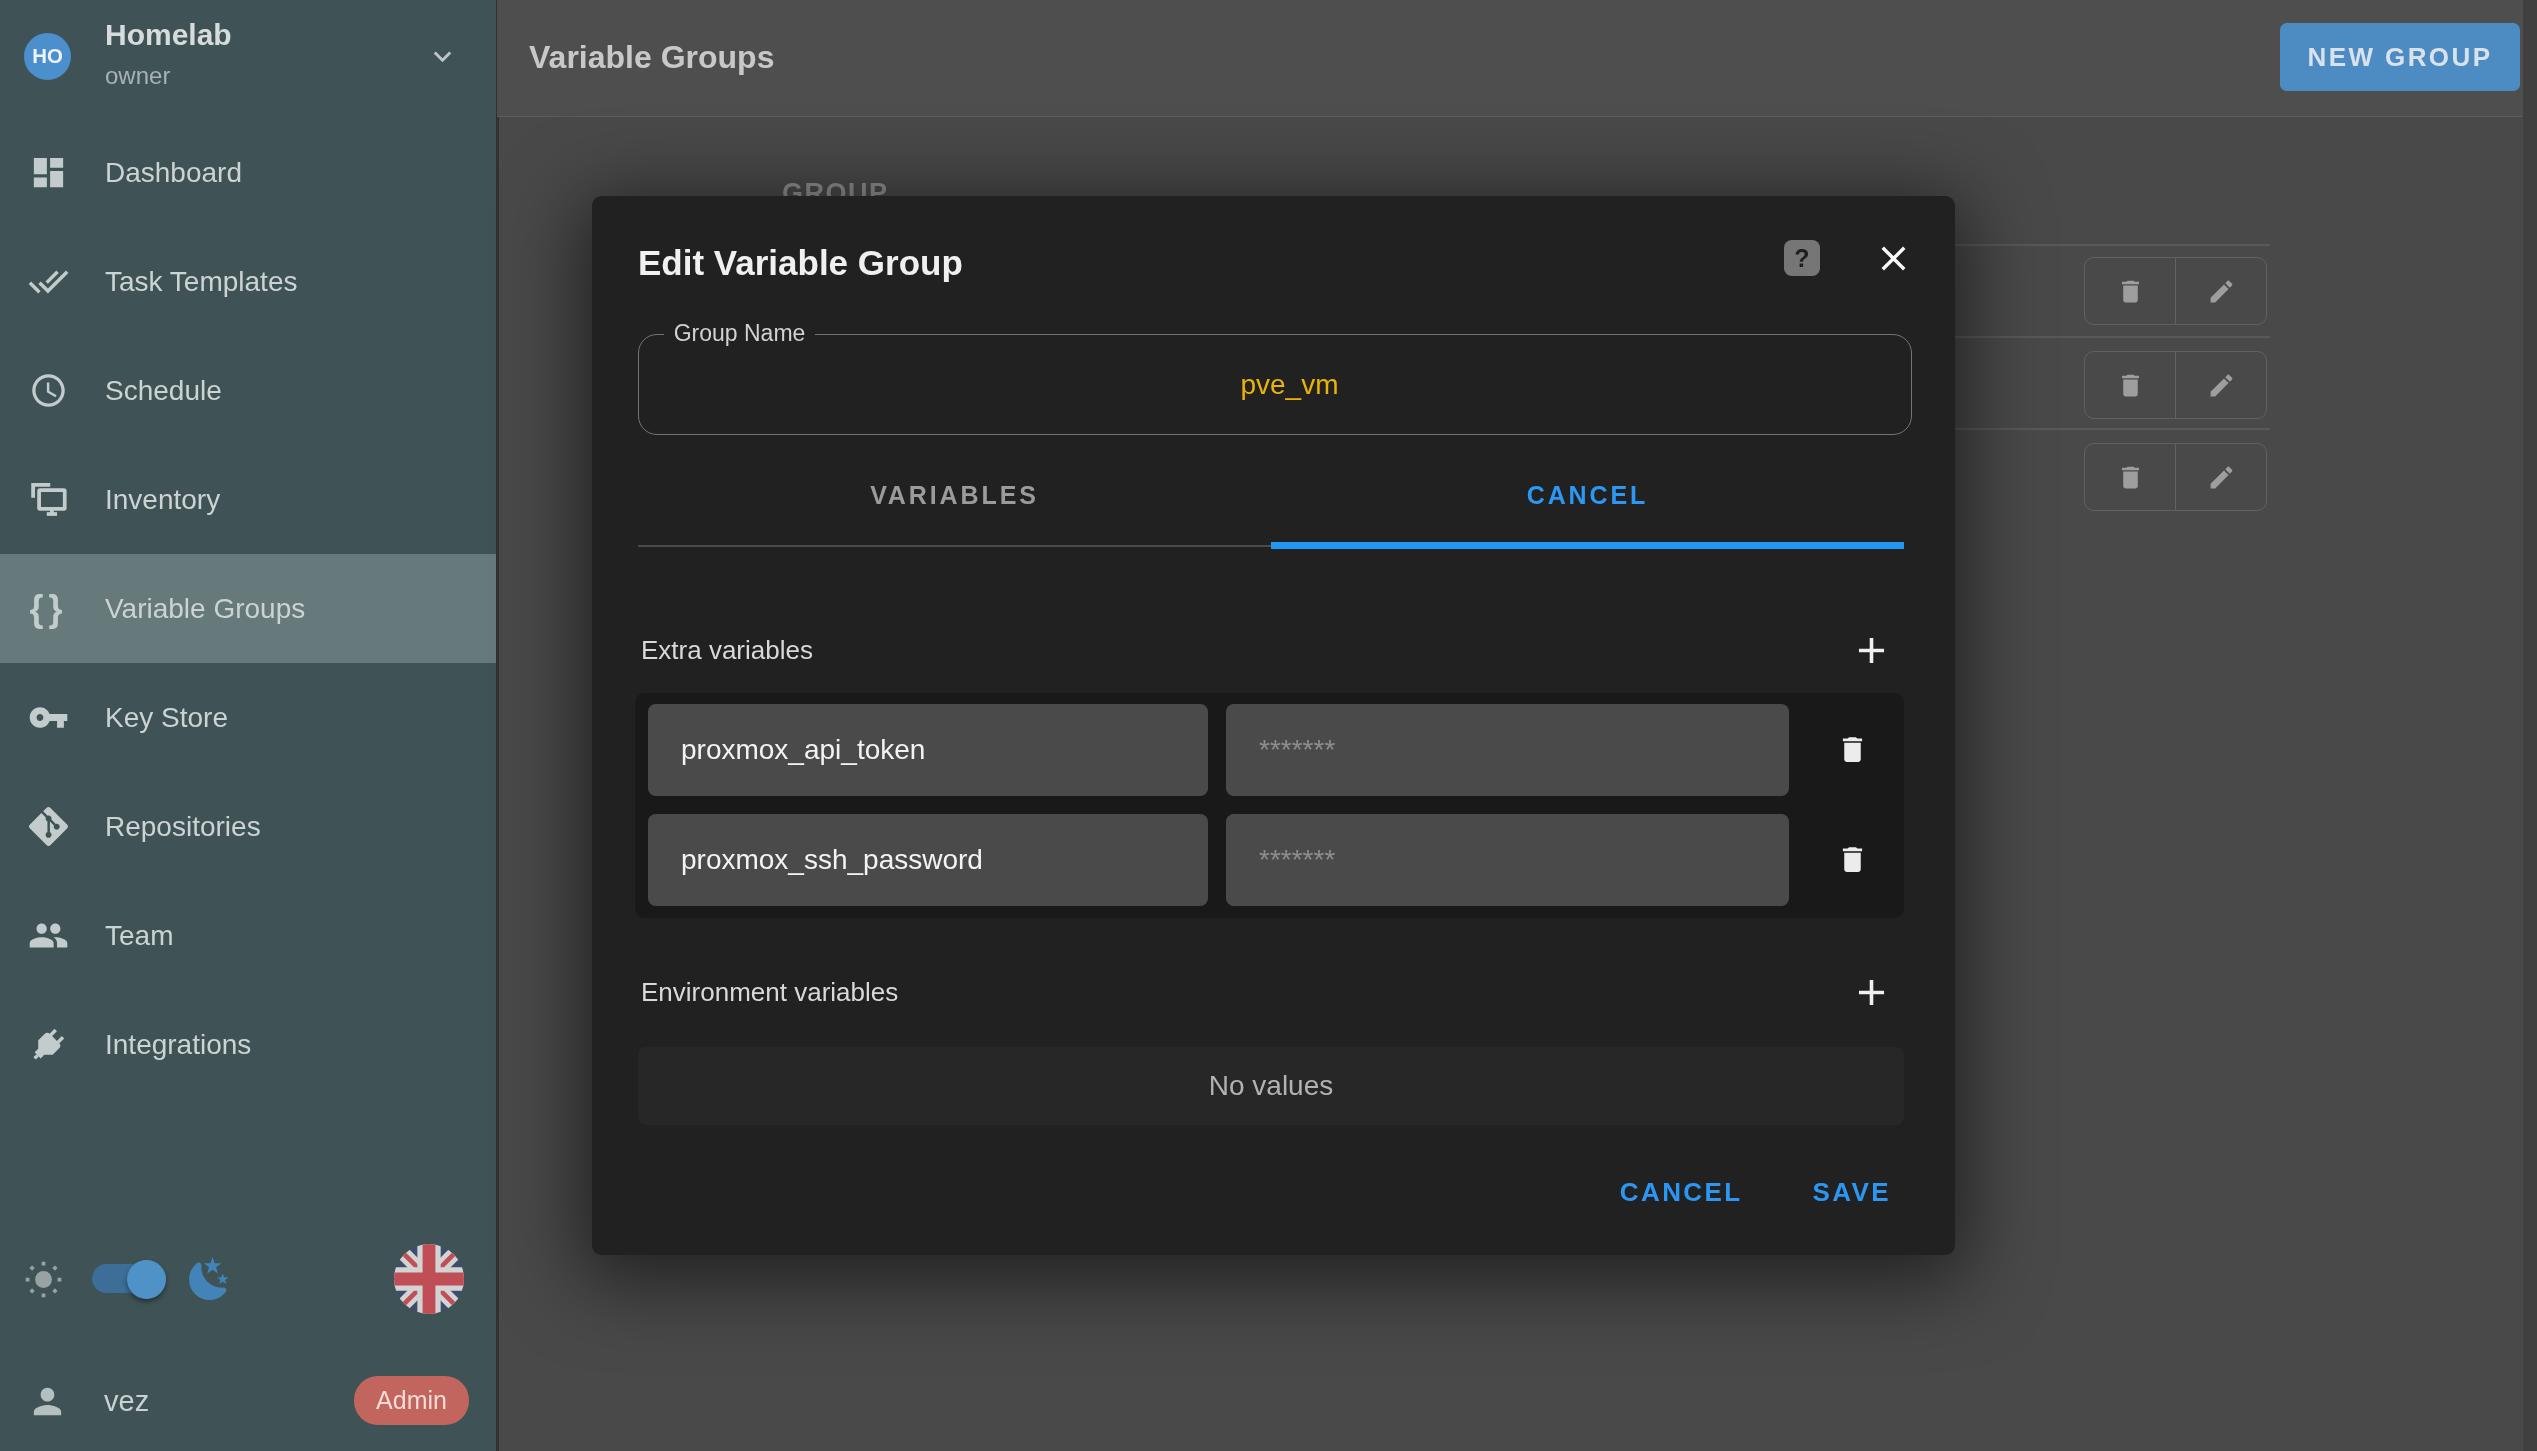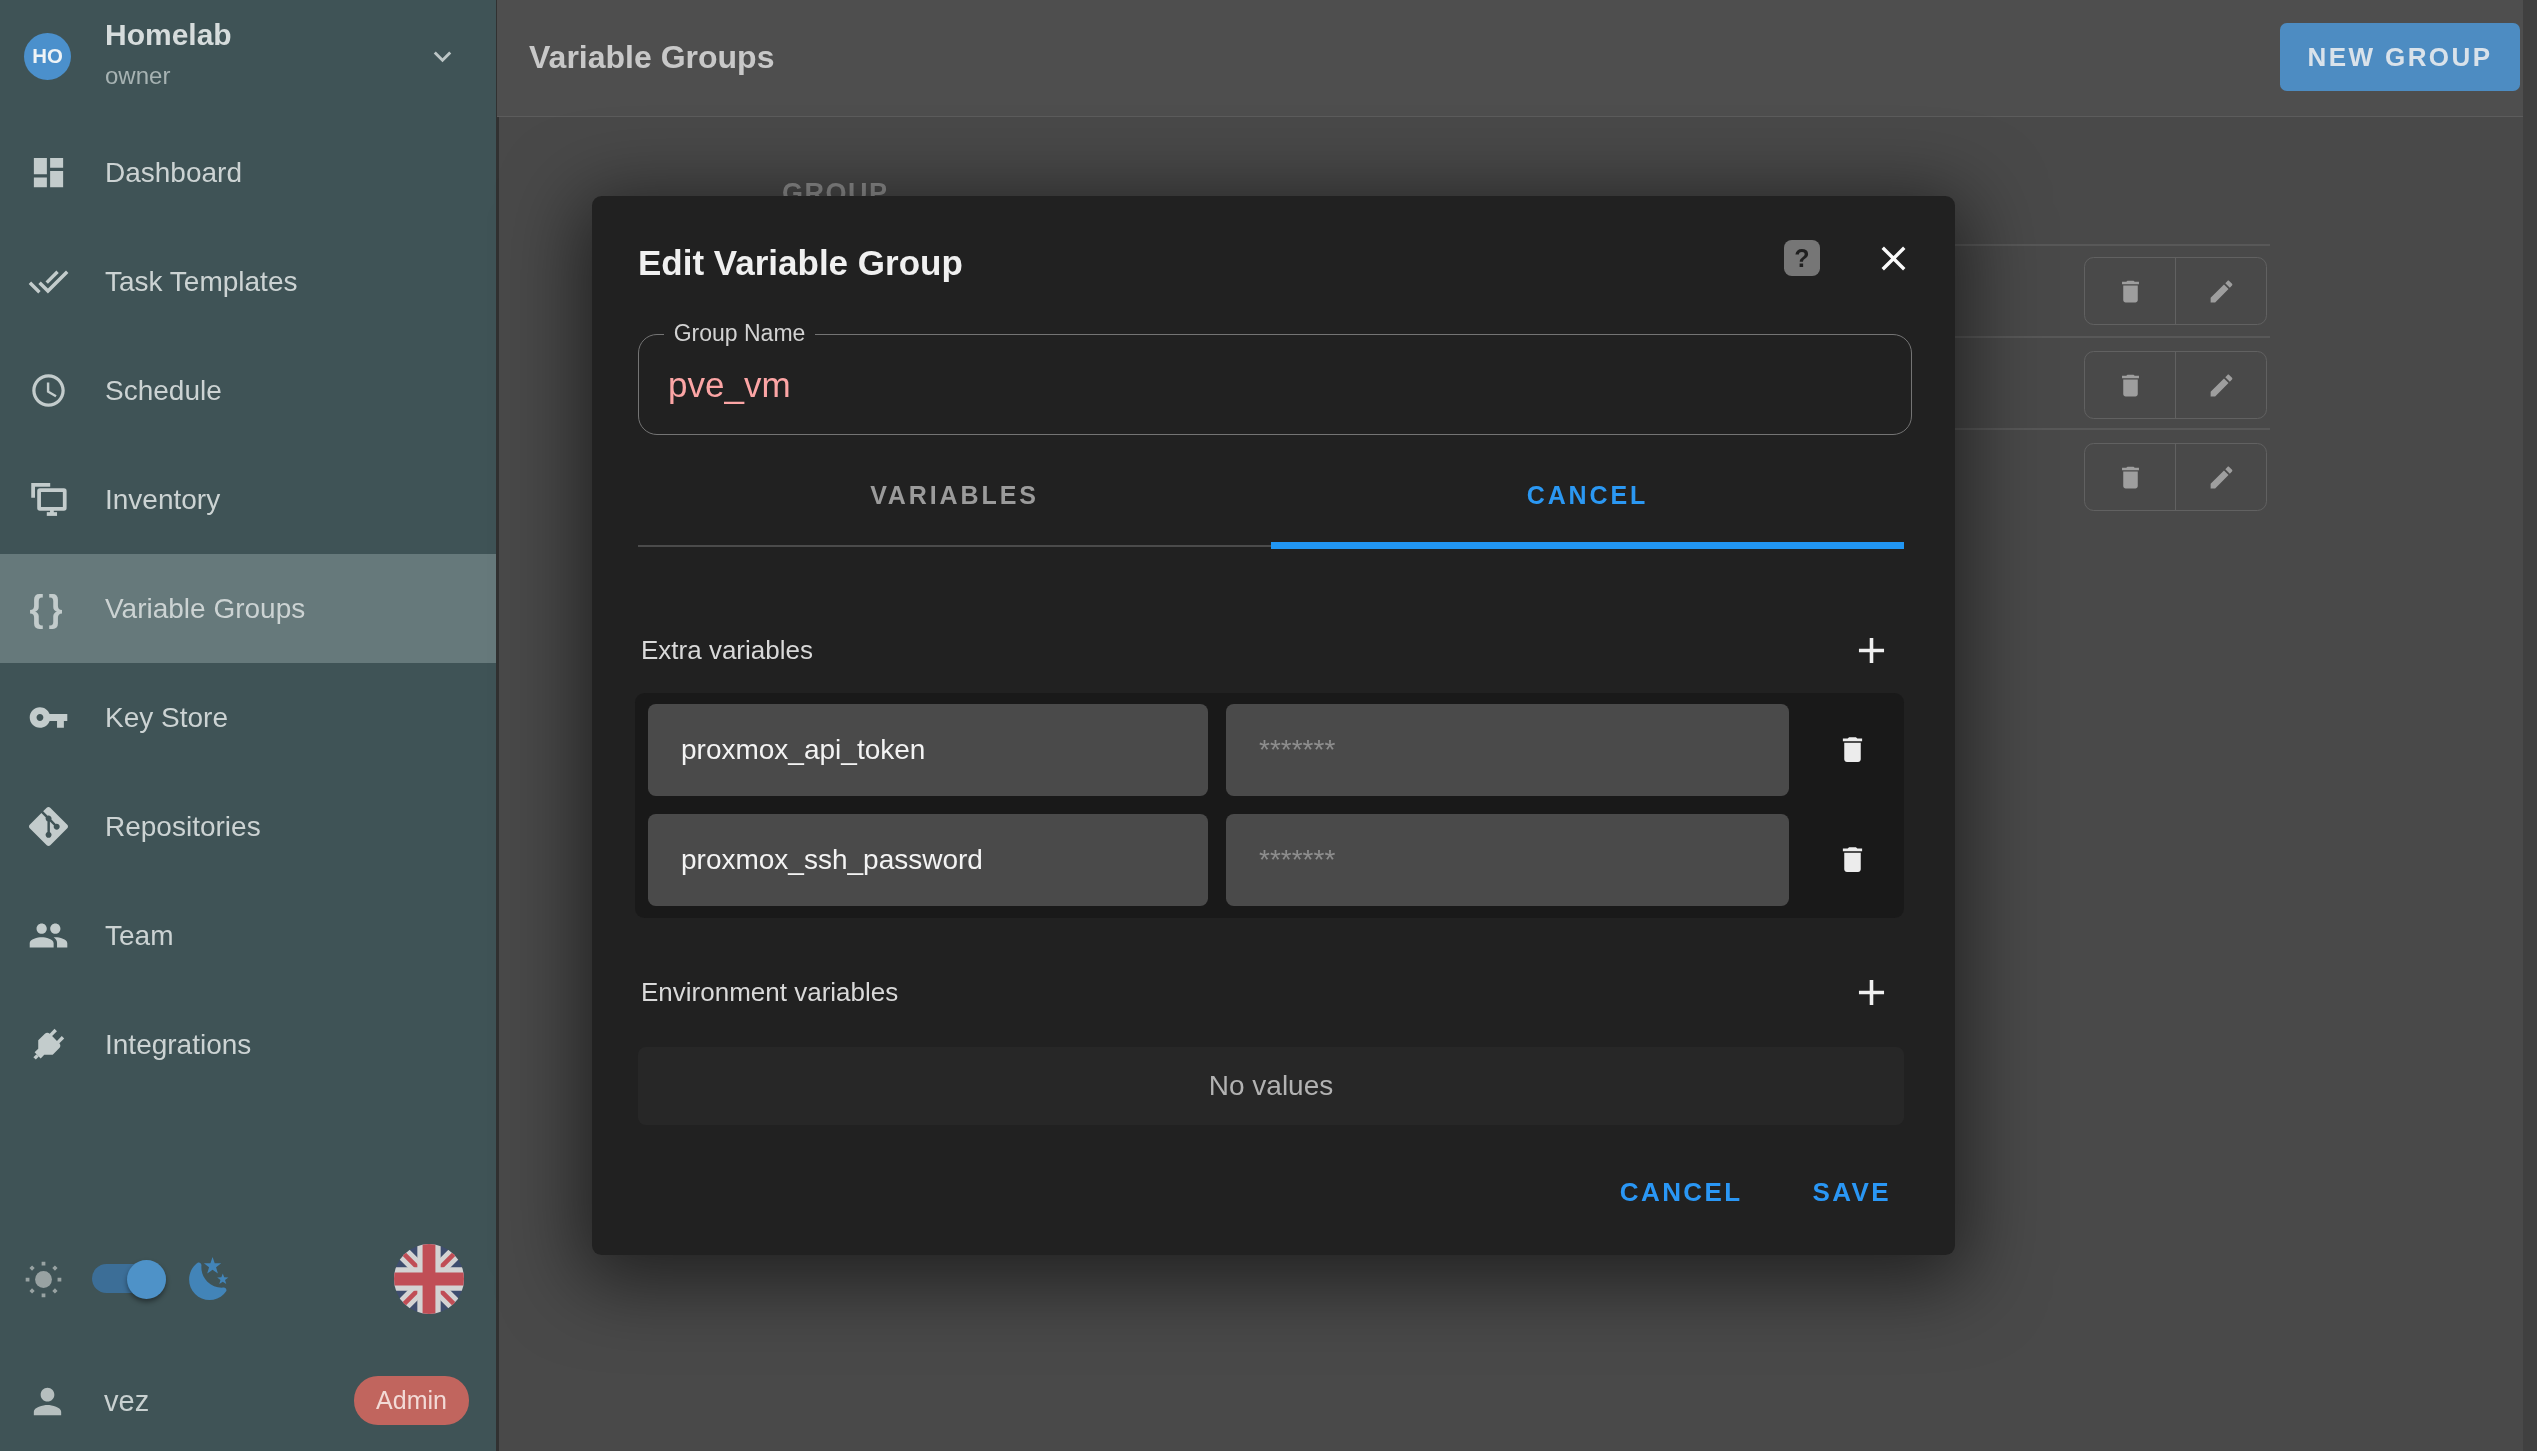--- a/index.html
+++ b/index.html
@@ -58,21 +58,21 @@
           border-radius:9.7px;box-shadow:0 14.6px 78px 11.7px rgba(0,0,0,.55);}
   .dialog-title{position:absolute;left:46px;top:35px;font-size:35px;font-weight:bold;color:#f0f0f0;margin-top:12px;}
   .help-btn{position:absolute;left:1192px;top:44px;width:36px;height:36px;background:#767676;border-radius:7.8px;
             color:#1f1f1f;font-size:25px;font-weight:bold;display:flex;align-items:center;justify-content:center;cursor:pointer;}
   .close-btn{position:absolute;left:1281px;top:42px;width:41px;height:41px;color:#fafafa;cursor:pointer;}
   .gn-field{position:absolute;left:46px;top:138px;width:1274px;height:101px;border:1.9px solid #747474;
             border-radius:19px;box-sizing:border-box;}
   .gn-label{position:absolute;left:25px;top:-15.5px;background:#212121;padding:0 9.7px;font-size:23px;
             font-weight:500;color:#d2d2d2;}
   .gn-input{position:absolute;inset:0;width:100%;height:100%;background:transparent;border:none;outline:none;
-            padding:0 0 0 29px;font-family:inherit;font-size:35px;color:#fca5a5;box-sizing:border-box;}
+            padding:0 0 0 29px;font-family:inherit;font-size:28px;color:#eab308;box-sizing:border-box;text-align:center;}
   .tabs{position:absolute;left:46px;top:245px;width:1266px;height:109px;display:flex;}
   .tab{flex:1;display:flex;align-items:center;justify-content:center;font-size:25px;font-weight:bold;
        letter-spacing:2.9px;cursor:pointer;}
   .tab.inactive{color:#9b9b9b;}
   .tab.active{color:#2b98f3;}
   .tab-line{position:absolute;left:46px;top:349px;width:633px;height:1.9px;background:#4b4b4b;}
   .tab-slider{position:absolute;left:679px;top:346px;width:633px;height:6.8px;background:#2196f3;}
   .section-title{position:absolute;left:49px;font-size:26px;color:#d9d9d9;}
   .plus-btn{position:absolute;left:1258px;width:43px;height:43px;color:#f0f0f0;cursor:pointer;}
   .rows-panel{position:absolute;left:43px;top:497px;width:1269px;height:225px;background:#191919;border-radius:9.7px;}

